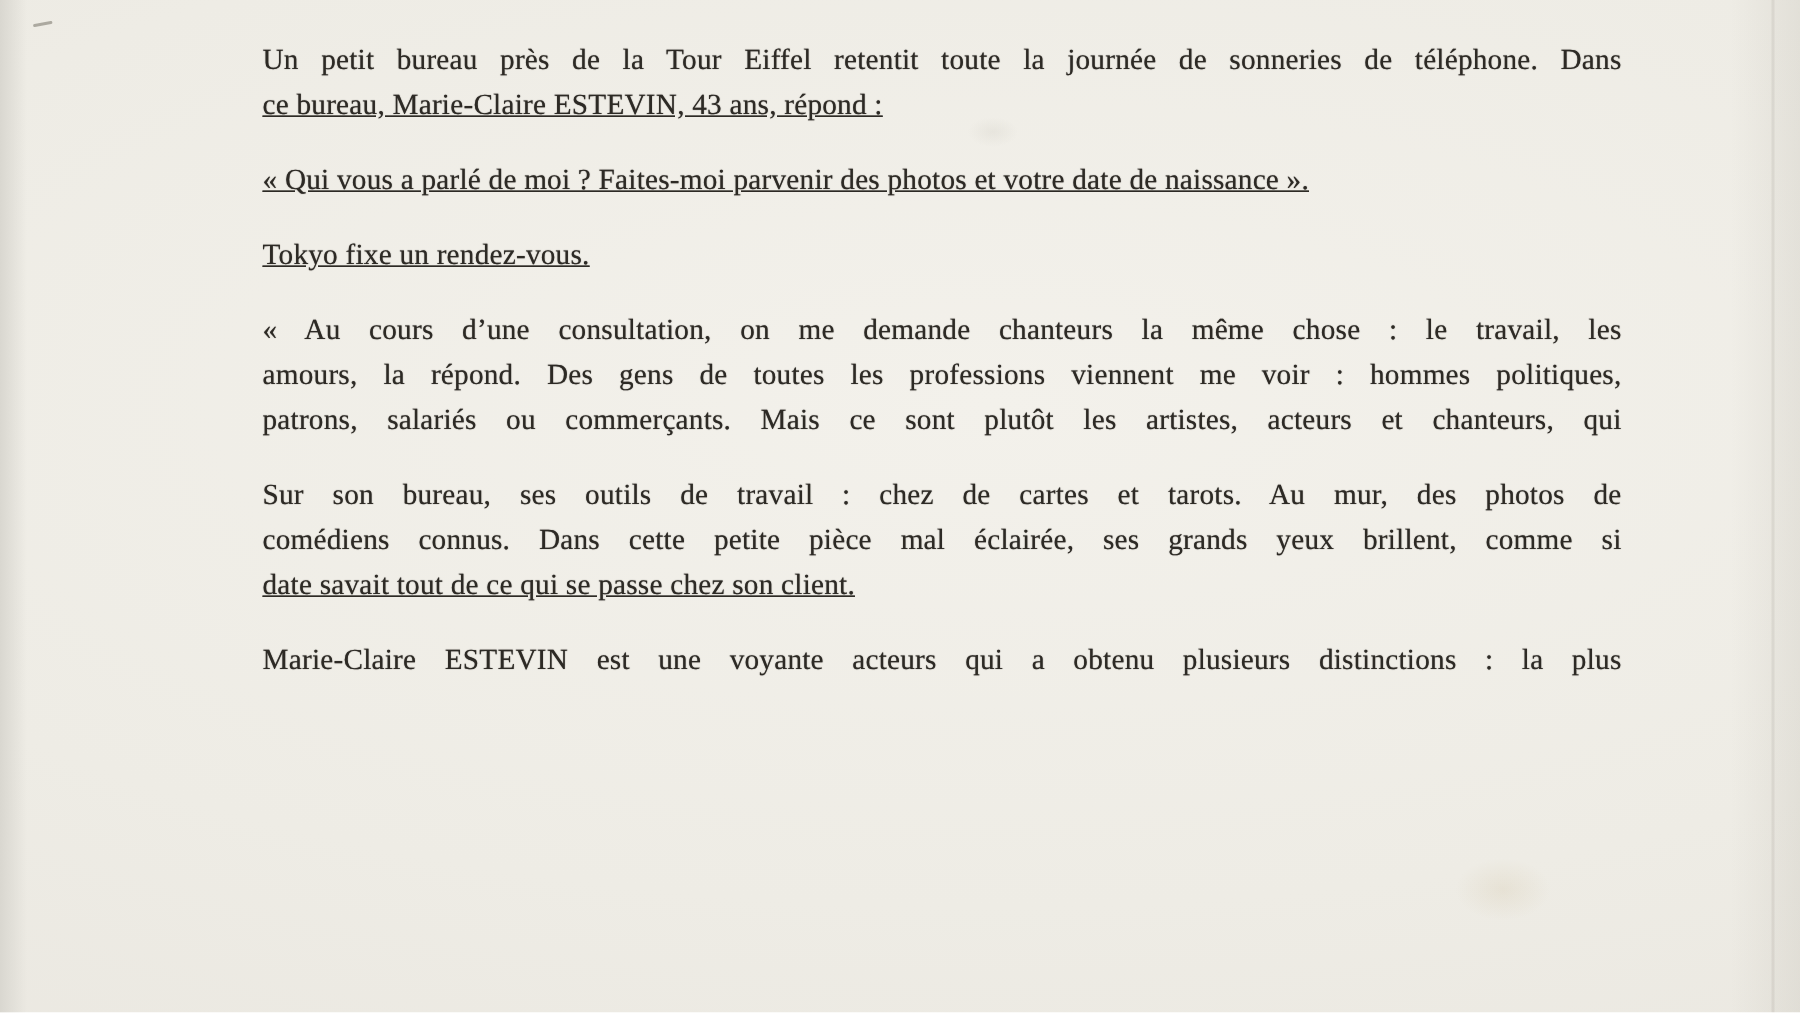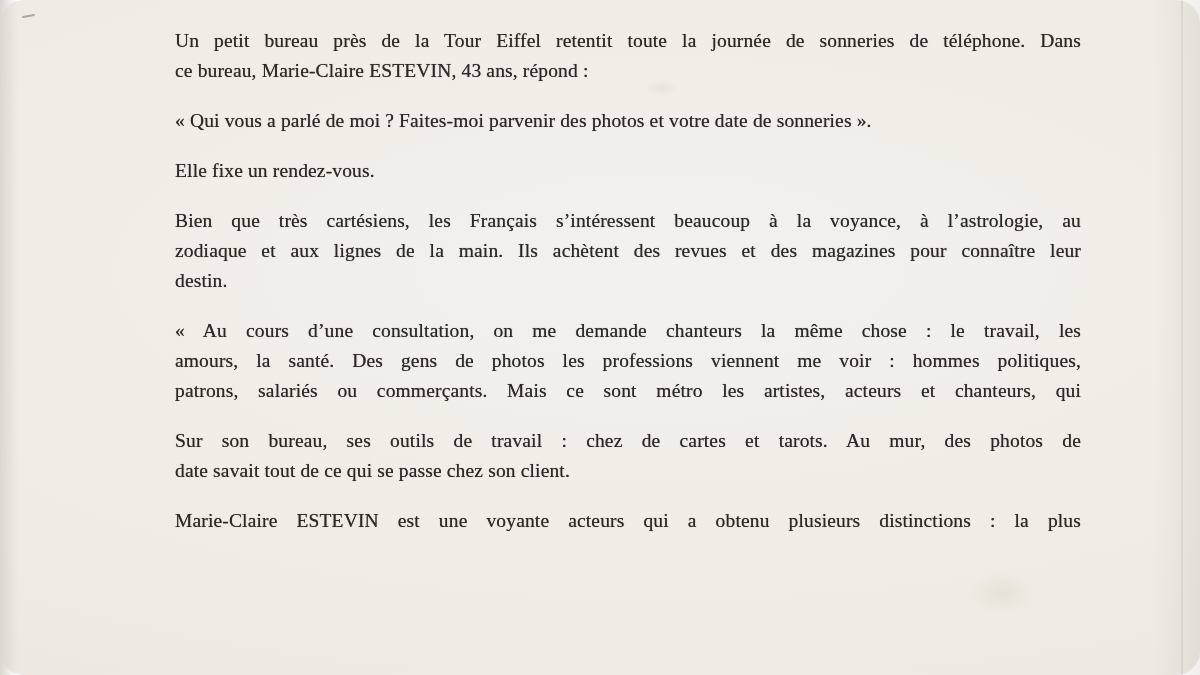--- a/index.html
+++ b/index.html
@@ -11,21 +11,20 @@
     height: 675px;
     overflow: hidden;
     font-family: "Liberation Serif", "DejaVu Serif", serif;
   }
   .page {
     position: relative;
     width: 1200px;
     height: 675px;
     background:
       radial-gradient(ellipse 130% 90% at 55% 40%, #f3f1eb 0%, #eeece5 55%, #e9e6df 100%);
-    border-radius: 24px;
   }
   
   .edge-left {
     position: absolute;
     left: 0; top: 0; bottom: 0;
     width: 20px;
     background: linear-gradient(90deg, #d9d7d0 0%, rgba(238,236,229,0) 90%);
   }
   
   .right-shade {
@@ -78,20 +77,21 @@
     margin: 0 0 20px 0;
   }
   .ln {
     text-align: justify;
     text-align-last: justify;
     white-space: normal;
   }
   .ln.end {
     text-align: left;
     text-align-last: left;
+    text-decoration: underline;
   }
 </style>
 </head>
 <body>
 
 <div class="page">
 
   <div class="edge-left"></div>
   <div class="right-shade"></div>
   <div class="fold-line"></div>
@@ -100,41 +100,37 @@
   <div class="stain2"></div>
 
   <div class="text-block">
 
     <div class="para">
       <div class="ln">Un petit bureau près de la Tour Eiffel retentit toute la journée de sonneries de téléphone. Dans</div>
       <div class="ln end">ce bureau, Marie-Claire ESTEVIN, 43 ans, répond :</div>
     </div>
 
     <div class="para">
-      <div class="ln end">« Qui vous a parlé de moi ? Faites-moi parvenir des photos et votre date de sonneries ».</div>
+      <div class="ln end">« Qui vous a parlé de moi ? Faites-moi parvenir des photos et votre date de naissance ».</div>
     </div>
 
     <div class="para">
-      <div class="ln end">Elle fixe un rendez-vous.</div>
+      <div class="ln end">Tokyo fixe un rendez-vous.</div>
     </div>
 
-    <div class="para">
-      <div class="ln">Bien que très cartésiens, les Français s’intéressent beaucoup à la voyance, à l’astrologie, au</div>
-      <div class="ln">zodiaque et aux lignes de la main. Ils achètent des revues et des magazines pour connaître leur</div>
-      <div class="ln end">destin.</div>
-    </div>
 
     <div class="para">
       <div class="ln">« Au cours d’une consultation, on me demande chanteurs la même chose : le travail, les</div>
-      <div class="ln">amours, la santé. Des gens de photos les professions viennent me voir : hommes politiques,</div>
-      <div class="ln">patrons, salariés ou commerçants. Mais ce sont métro les artistes, acteurs et chanteurs, qui</div>
+      <div class="ln">amours, la répond. Des gens de toutes les professions viennent me voir : hommes politiques,</div>
+      <div class="ln">patrons, salariés ou commerçants. Mais ce sont plutôt les artistes, acteurs et chanteurs, qui</div>
     </div>
 
     <div class="para">
       <div class="ln">Sur son bureau, ses outils de travail : chez de cartes et tarots. Au mur, des photos de</div>
+      <div class="ln">comédiens connus. Dans cette petite pièce mal éclairée, ses grands yeux brillent, comme si</div>
       <div class="ln end">date savait tout de ce qui se passe chez son client.</div>
     </div>
 
     <div class="para">
       <div class="ln">Marie-Claire ESTEVIN est une voyante acteurs qui a obtenu plusieurs distinctions : la plus</div>
     </div>
 
 
   </div>
 </div>

